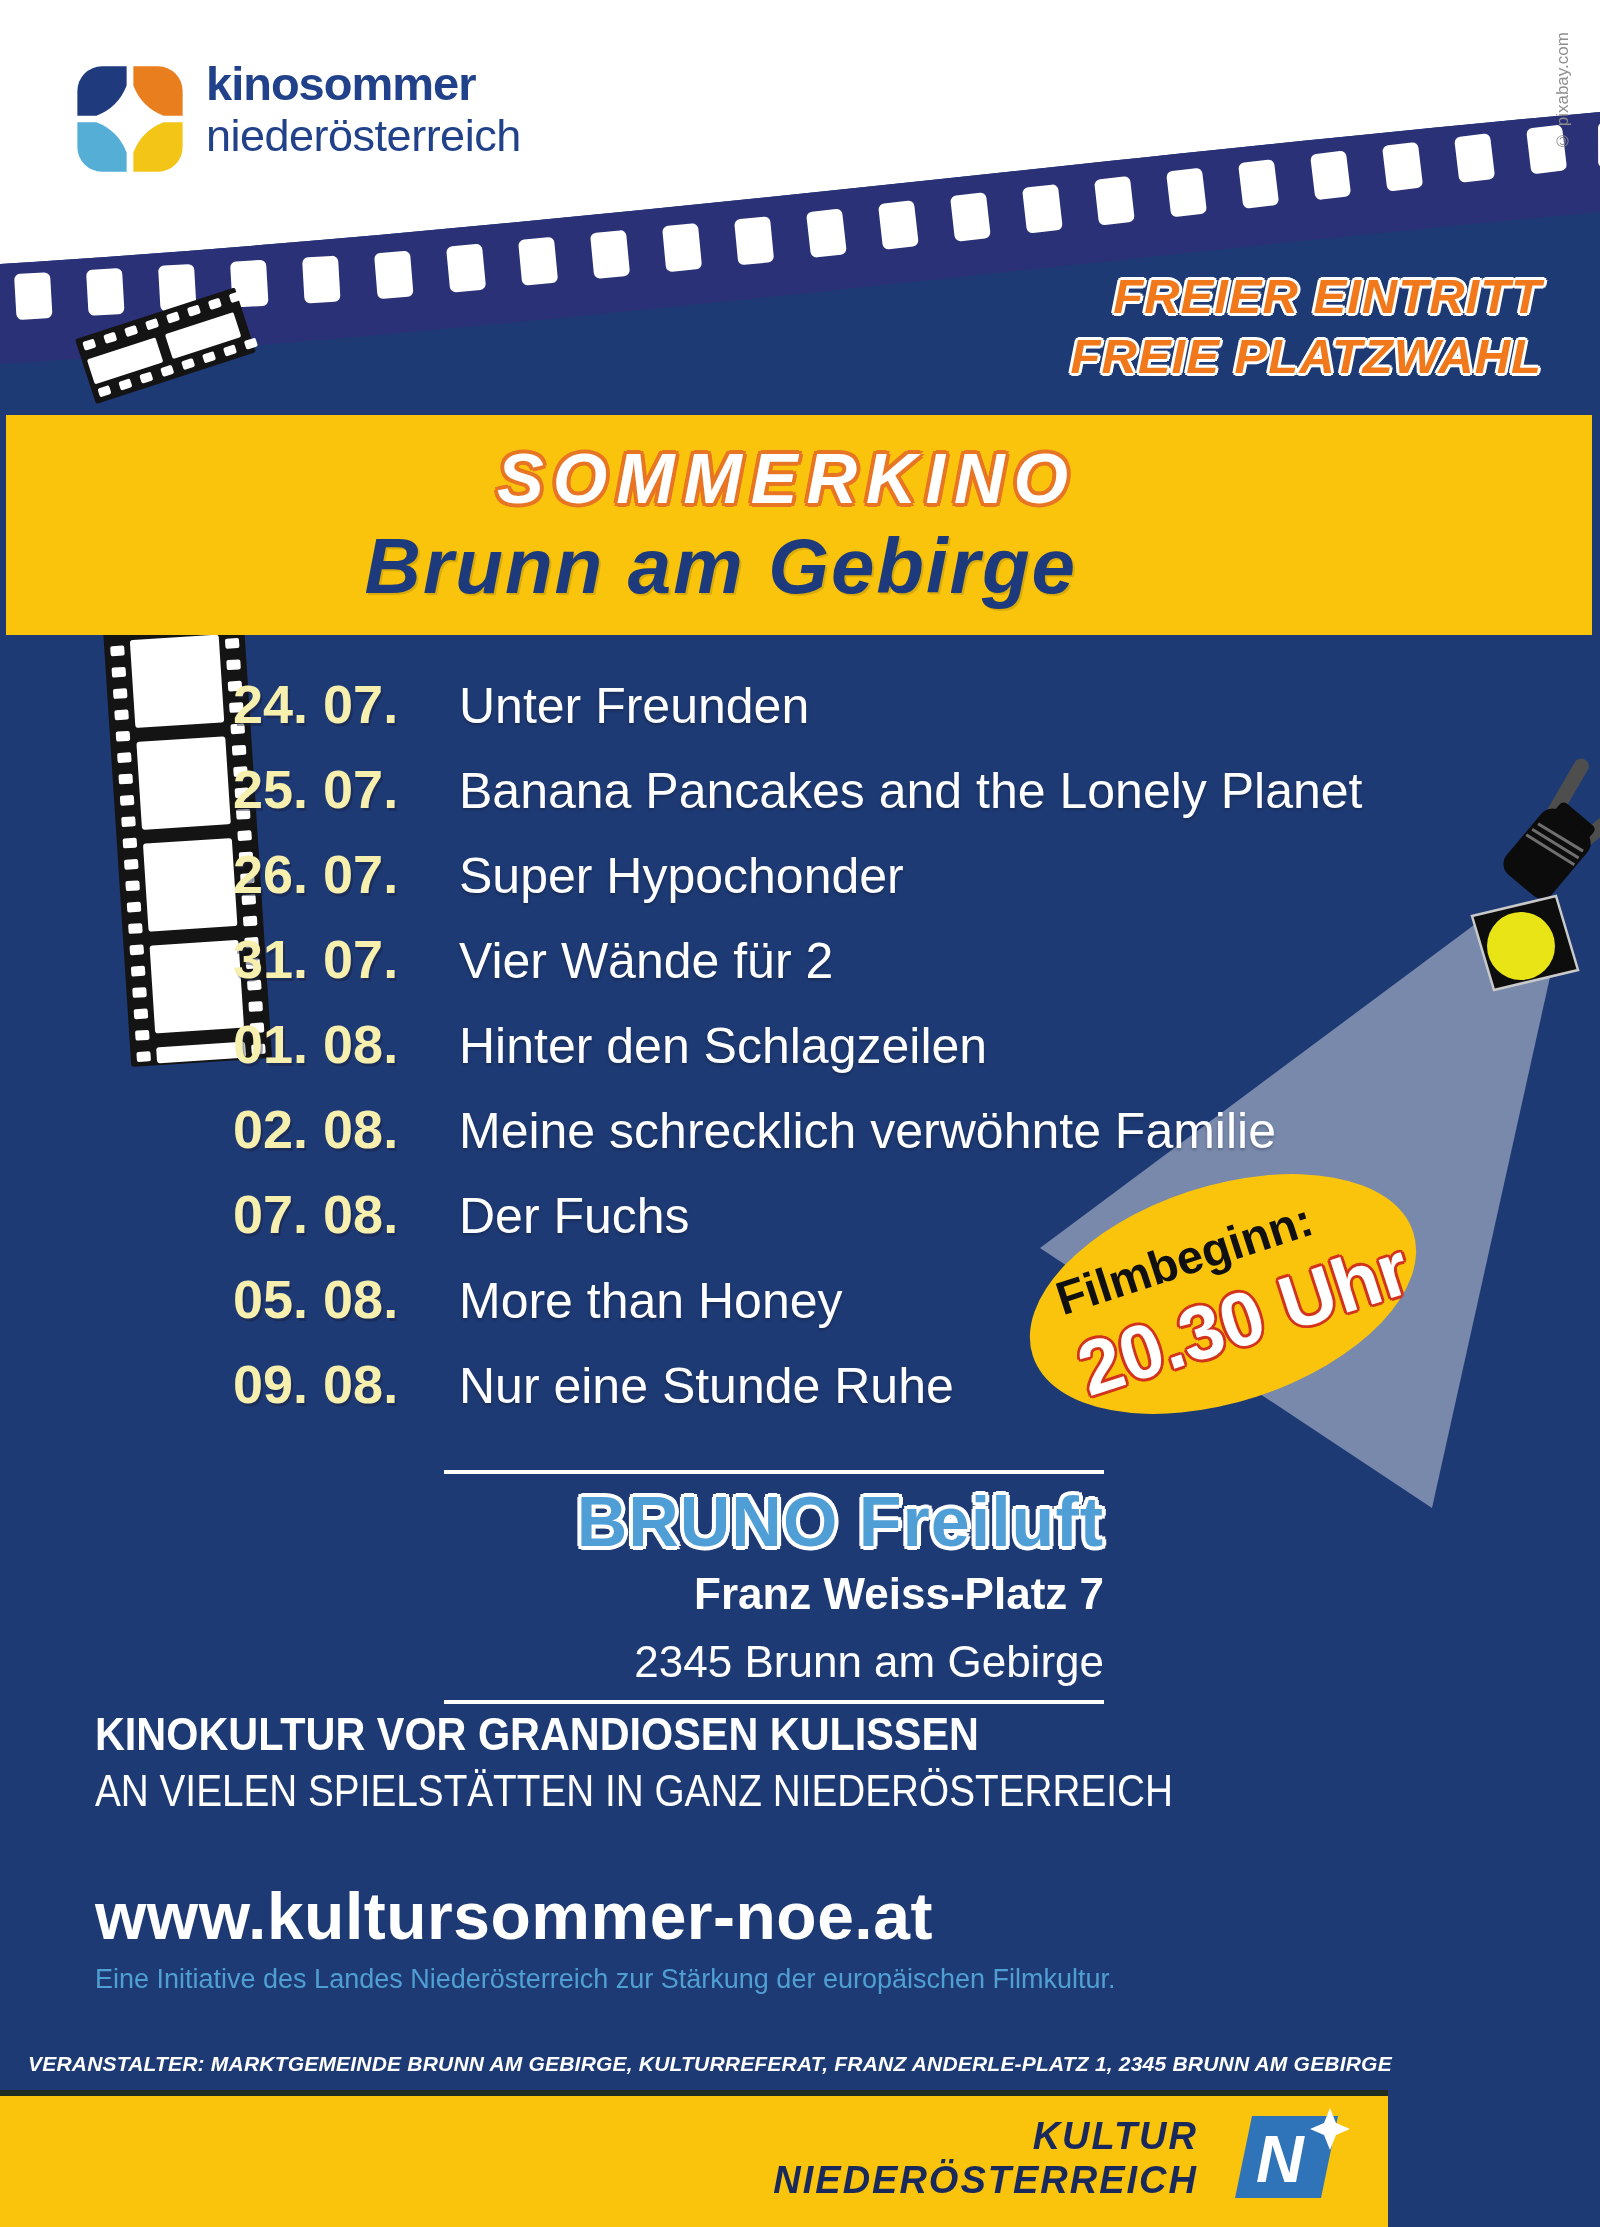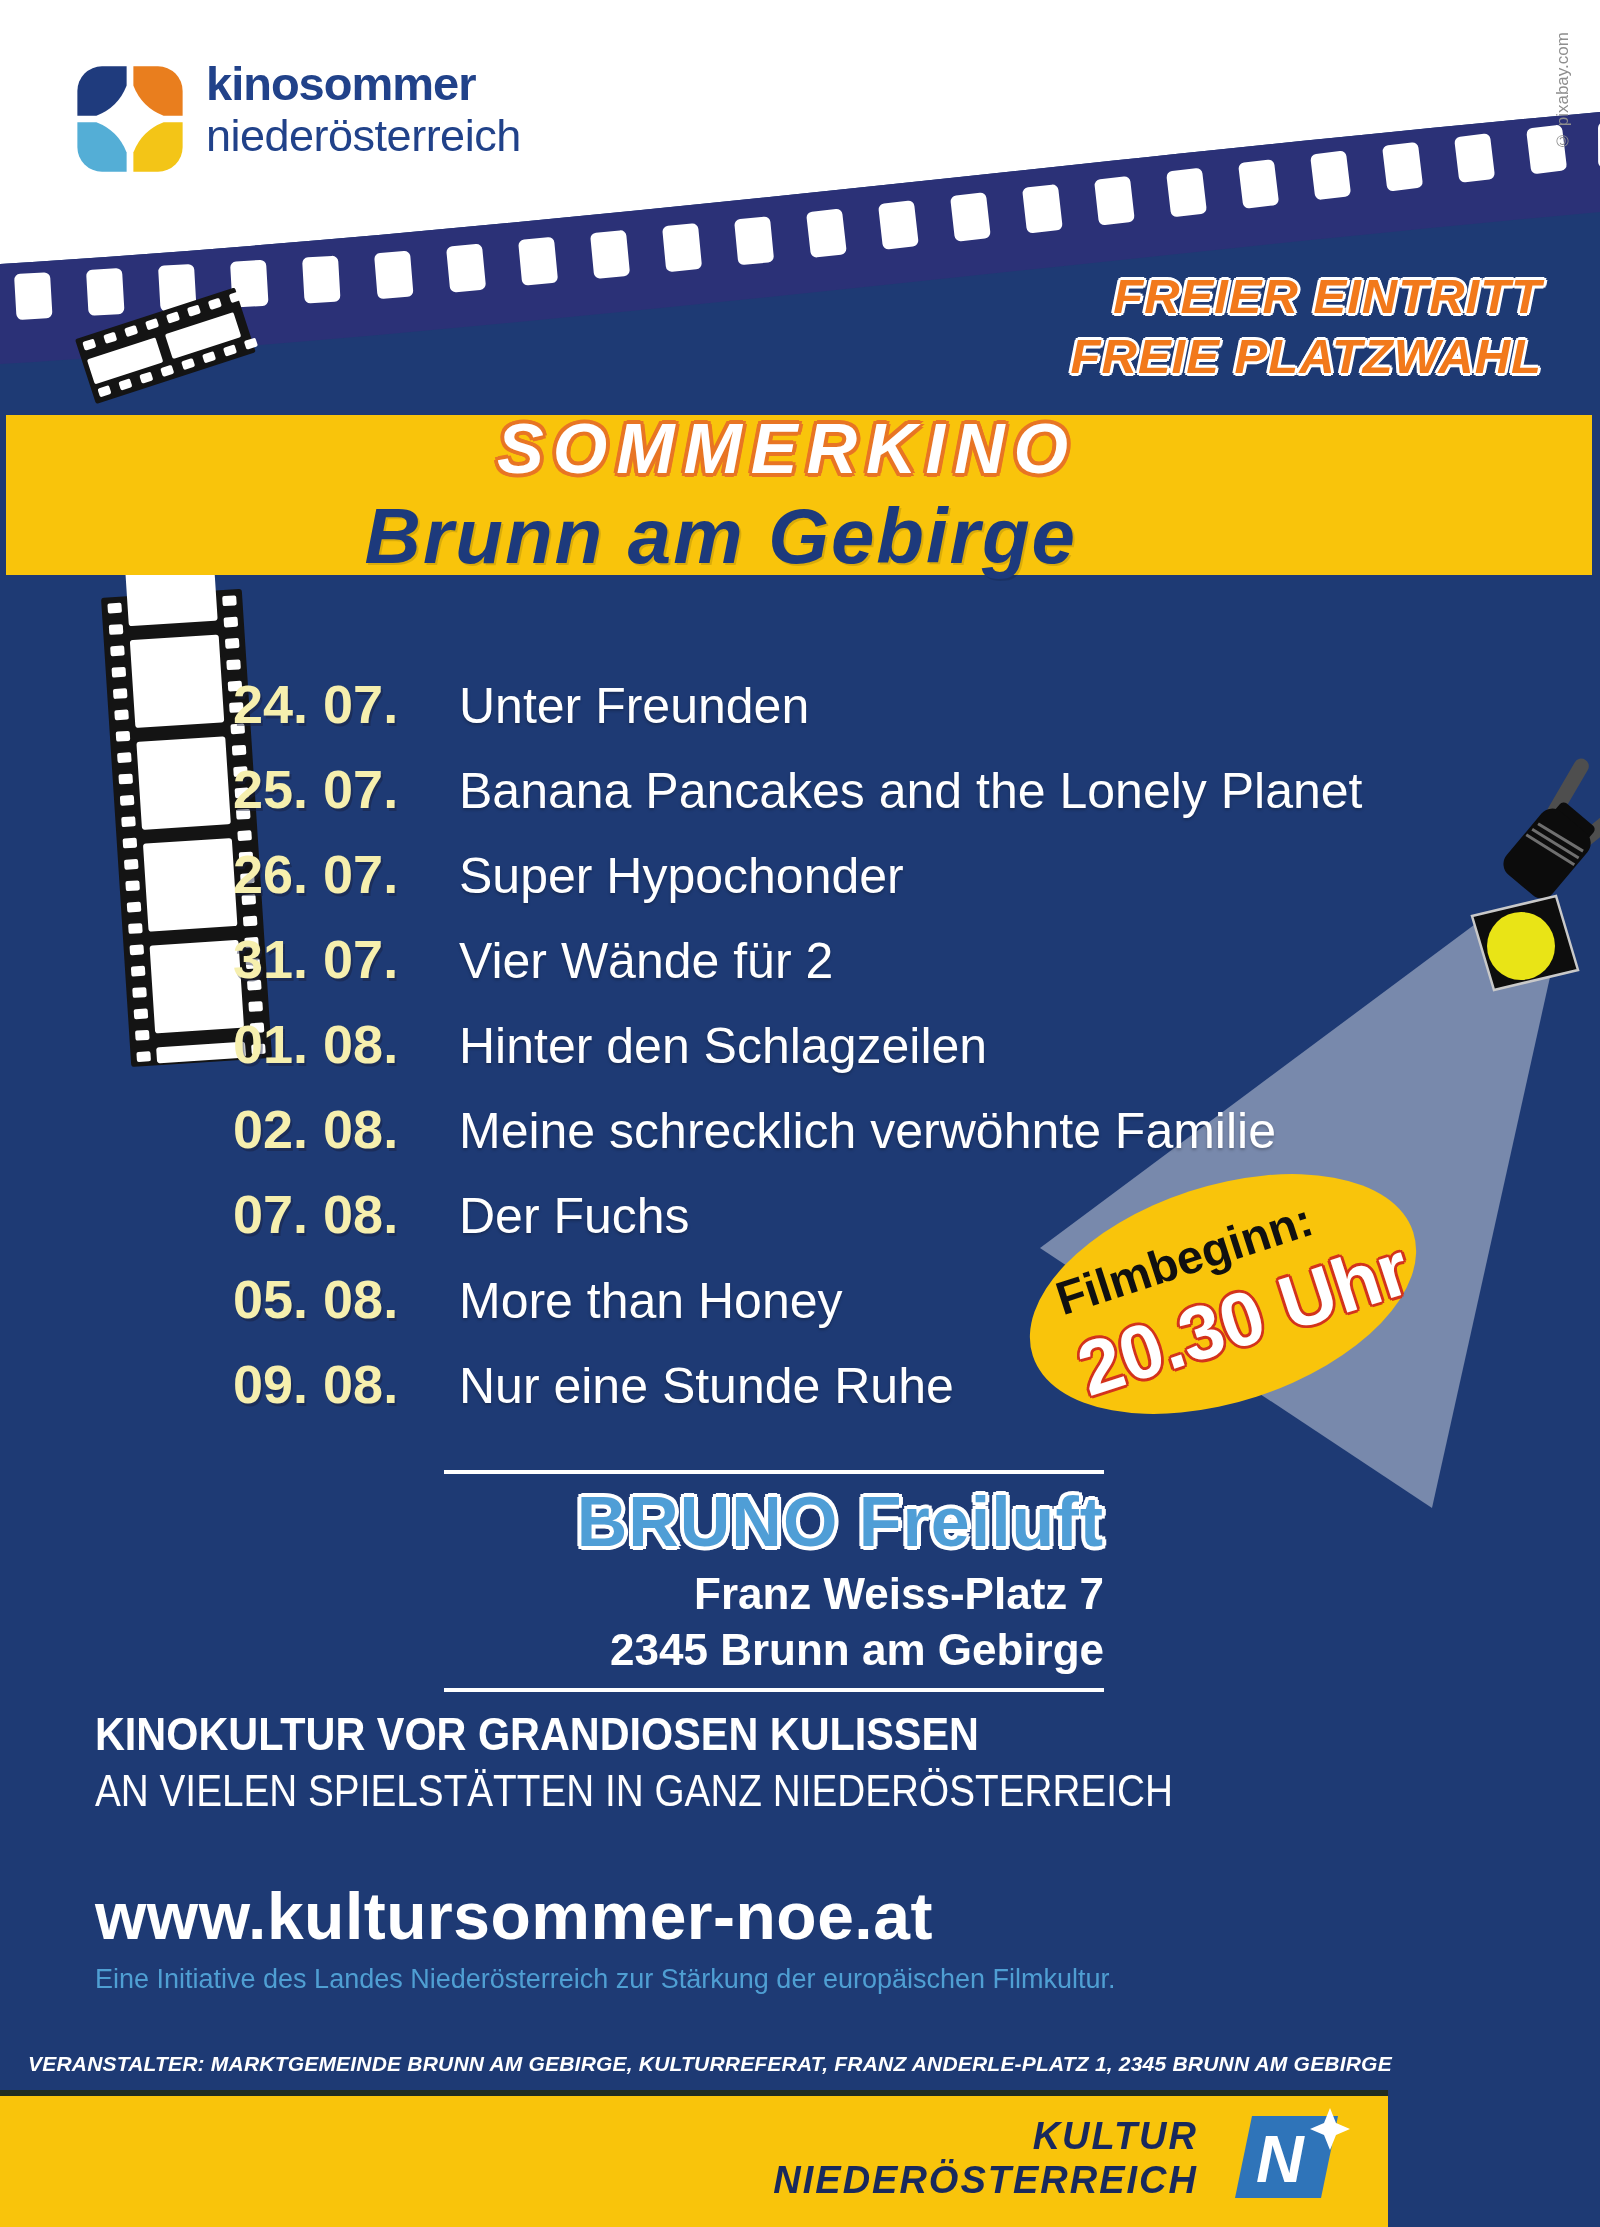--- a/index.html
+++ b/index.html
@@ -17,21 +17,21 @@
   .credit{left:1553px;top:20px;height:130px;writing-mode:vertical-rl;
           transform:rotate(180deg);font-size:17px;color:#8e8e8e;}
 
   
   .promo{top:266px;right:58px;text-align:right;font-style:italic;font-weight:800;
          font-size:49px;line-height:60px;color:#f2791b;letter-spacing:1px;
          text-shadow:3px 0 0 #fff,-3px 0 0 #fff,0 3px 0 #fff,0 -3px 0 #fff,
                      2px 2px 0 #fff,-2px 2px 0 #fff,2px -2px 0 #fff,-2px -2px 0 #fff;}
 
   
-  .banner{left:6px;top:415px;width:1586px;height:160px;background:#f9c40b;
+  .banner{left:6px;top:415px;width:1586px;height:220px;background:#f9c40b;
           display:flex;flex-direction:column;align-items:flex-end;justify-content:center;
           padding-right:515px;box-sizing:border-box;}
   .banner-title{font-size:70px;font-weight:800;font-style:italic;color:#fff;
           letter-spacing:9px;line-height:82px;
           text-shadow:4px 0 0 #e87524,-4px 0 0 #e87524,0 4px 0 #e87524,0 -4px 0 #e87524,
                       3px 3px 0 #e87524,-3px 3px 0 #e87524,3px -3px 0 #e87524,-3px -3px 0 #e87524;}
   .banner-sub{font-size:78px;font-weight:800;font-style:italic;color:#1d3a7c;
           line-height:92px;letter-spacing:2px;text-shadow:2px 2px 0 rgba(0,0,0,0.12);}
 
   
@@ -51,21 +51,21 @@
          text-shadow:3px 0 0 #d3331c,-3px 0 0 #d3331c,0 3px 0 #d3331c,0 -3px 0 #d3331c,
                      2px 2px 0 #d3331c,-2px 2px 0 #d3331c,2px -2px 0 #d3331c,-2px -2px 0 #d3331c;}
 
   
   .venue{left:444px;top:1470px;width:660px;text-align:right;
          border-top:4px solid #fff;border-bottom:4px solid #fff;padding:10px 0 14px 0;}
   .venue-name{font-size:70px;font-weight:800;color:#4f9ed6;line-height:76px;letter-spacing:1px;
          text-shadow:4px 0 0 #fff,-4px 0 0 #fff,0 4px 0 #fff,0 -4px 0 #fff,
                      3px 3px 0 #fff,-3px 3px 0 #fff,3px -3px 0 #fff,-3px -3px 0 #fff;}
   .venue-a1{font-size:44px;font-weight:700;color:#fff;line-height:48px;margin-top:10px;}
-  .venue-a2{font-size:44px;font-weight:700;color:#fff;line-height:48px;margin-top:8px;}
+  .venue-a2{font-size:44px;font-weight:400;color:#fff;line-height:48px;margin-top:20px;}
 
   
   .tagline{left:95px;top:1706px;color:#fff;}
   .tag1{font-size:47px;font-weight:700;line-height:56px;transform:scaleX(0.88);transform-origin:left;}
   .tag2{font-size:44px;font-weight:300;line-height:54px;transform:scaleX(0.88);transform-origin:left;margin-top:2px;}
   .website{left:95px;top:1878px;font-size:66px;font-weight:700;color:#fff;letter-spacing:0.5px;}
   .initiative{left:95px;top:1964px;font-size:27px;font-weight:400;color:#4f9fd3;text-align:center;}
   .organizer{left:28px;top:2052px;font-size:21px;font-style:italic;font-weight:700;color:#fff;letter-spacing:0.2px;}
 
   

